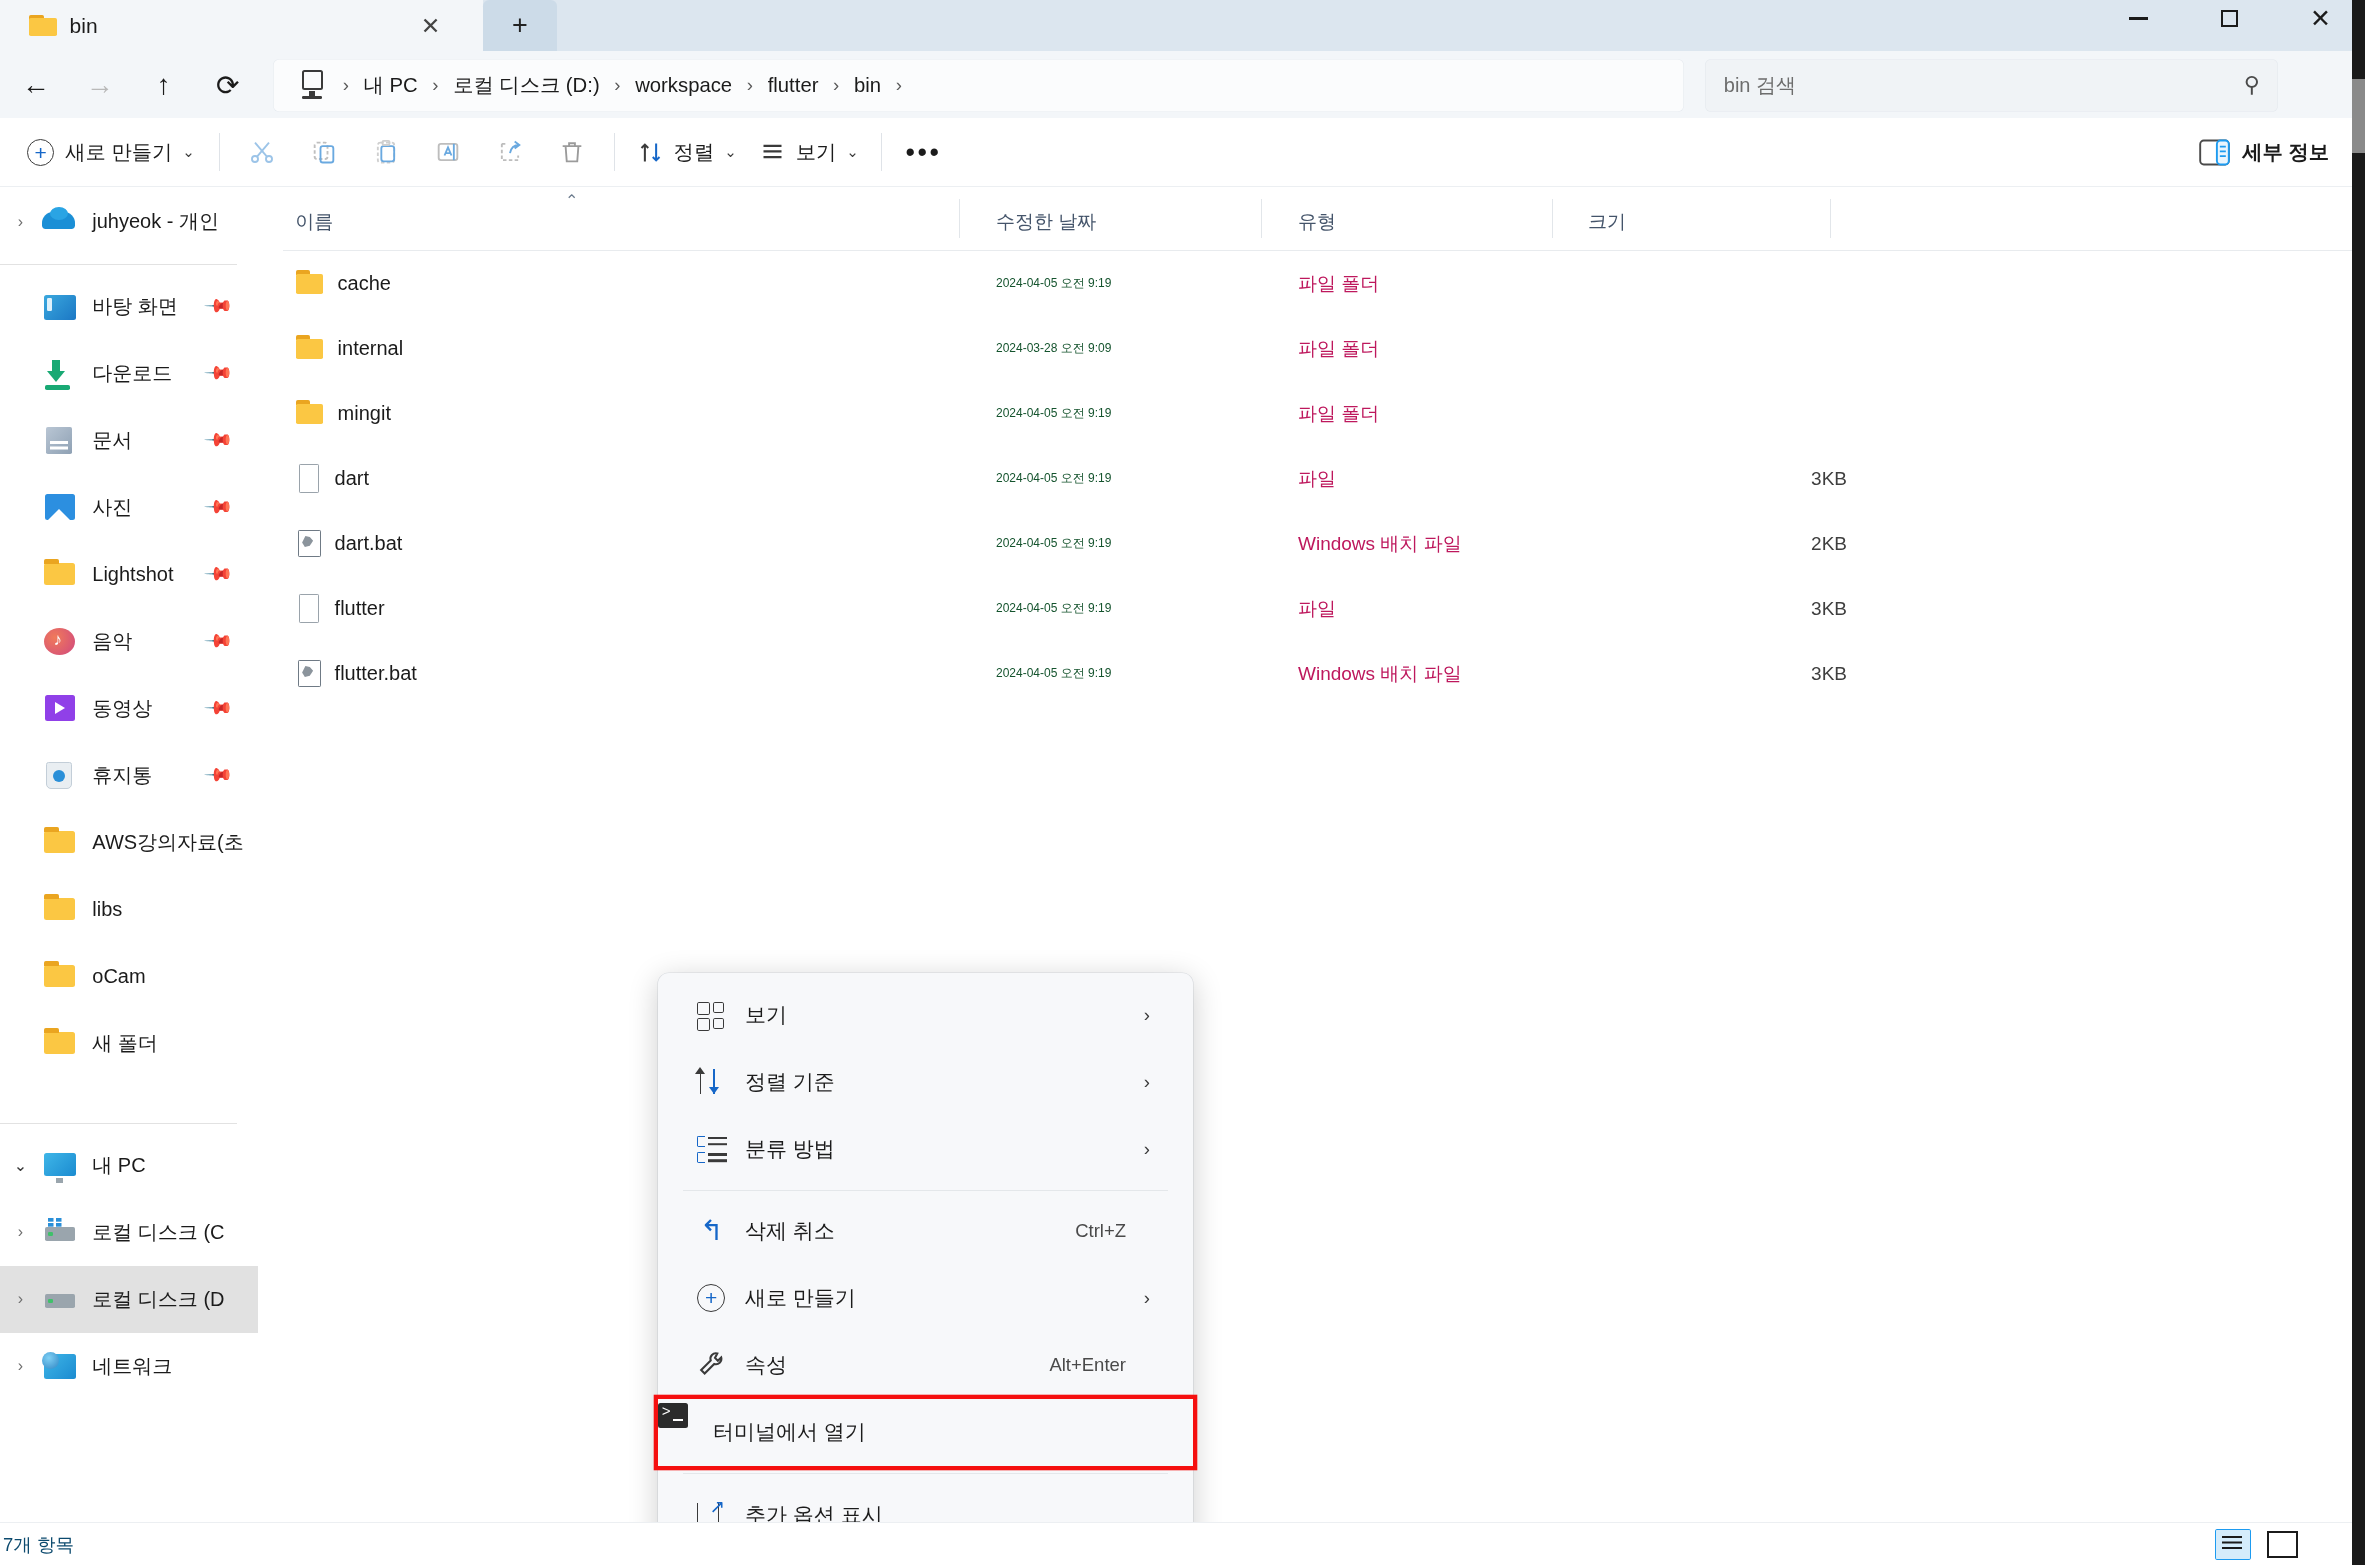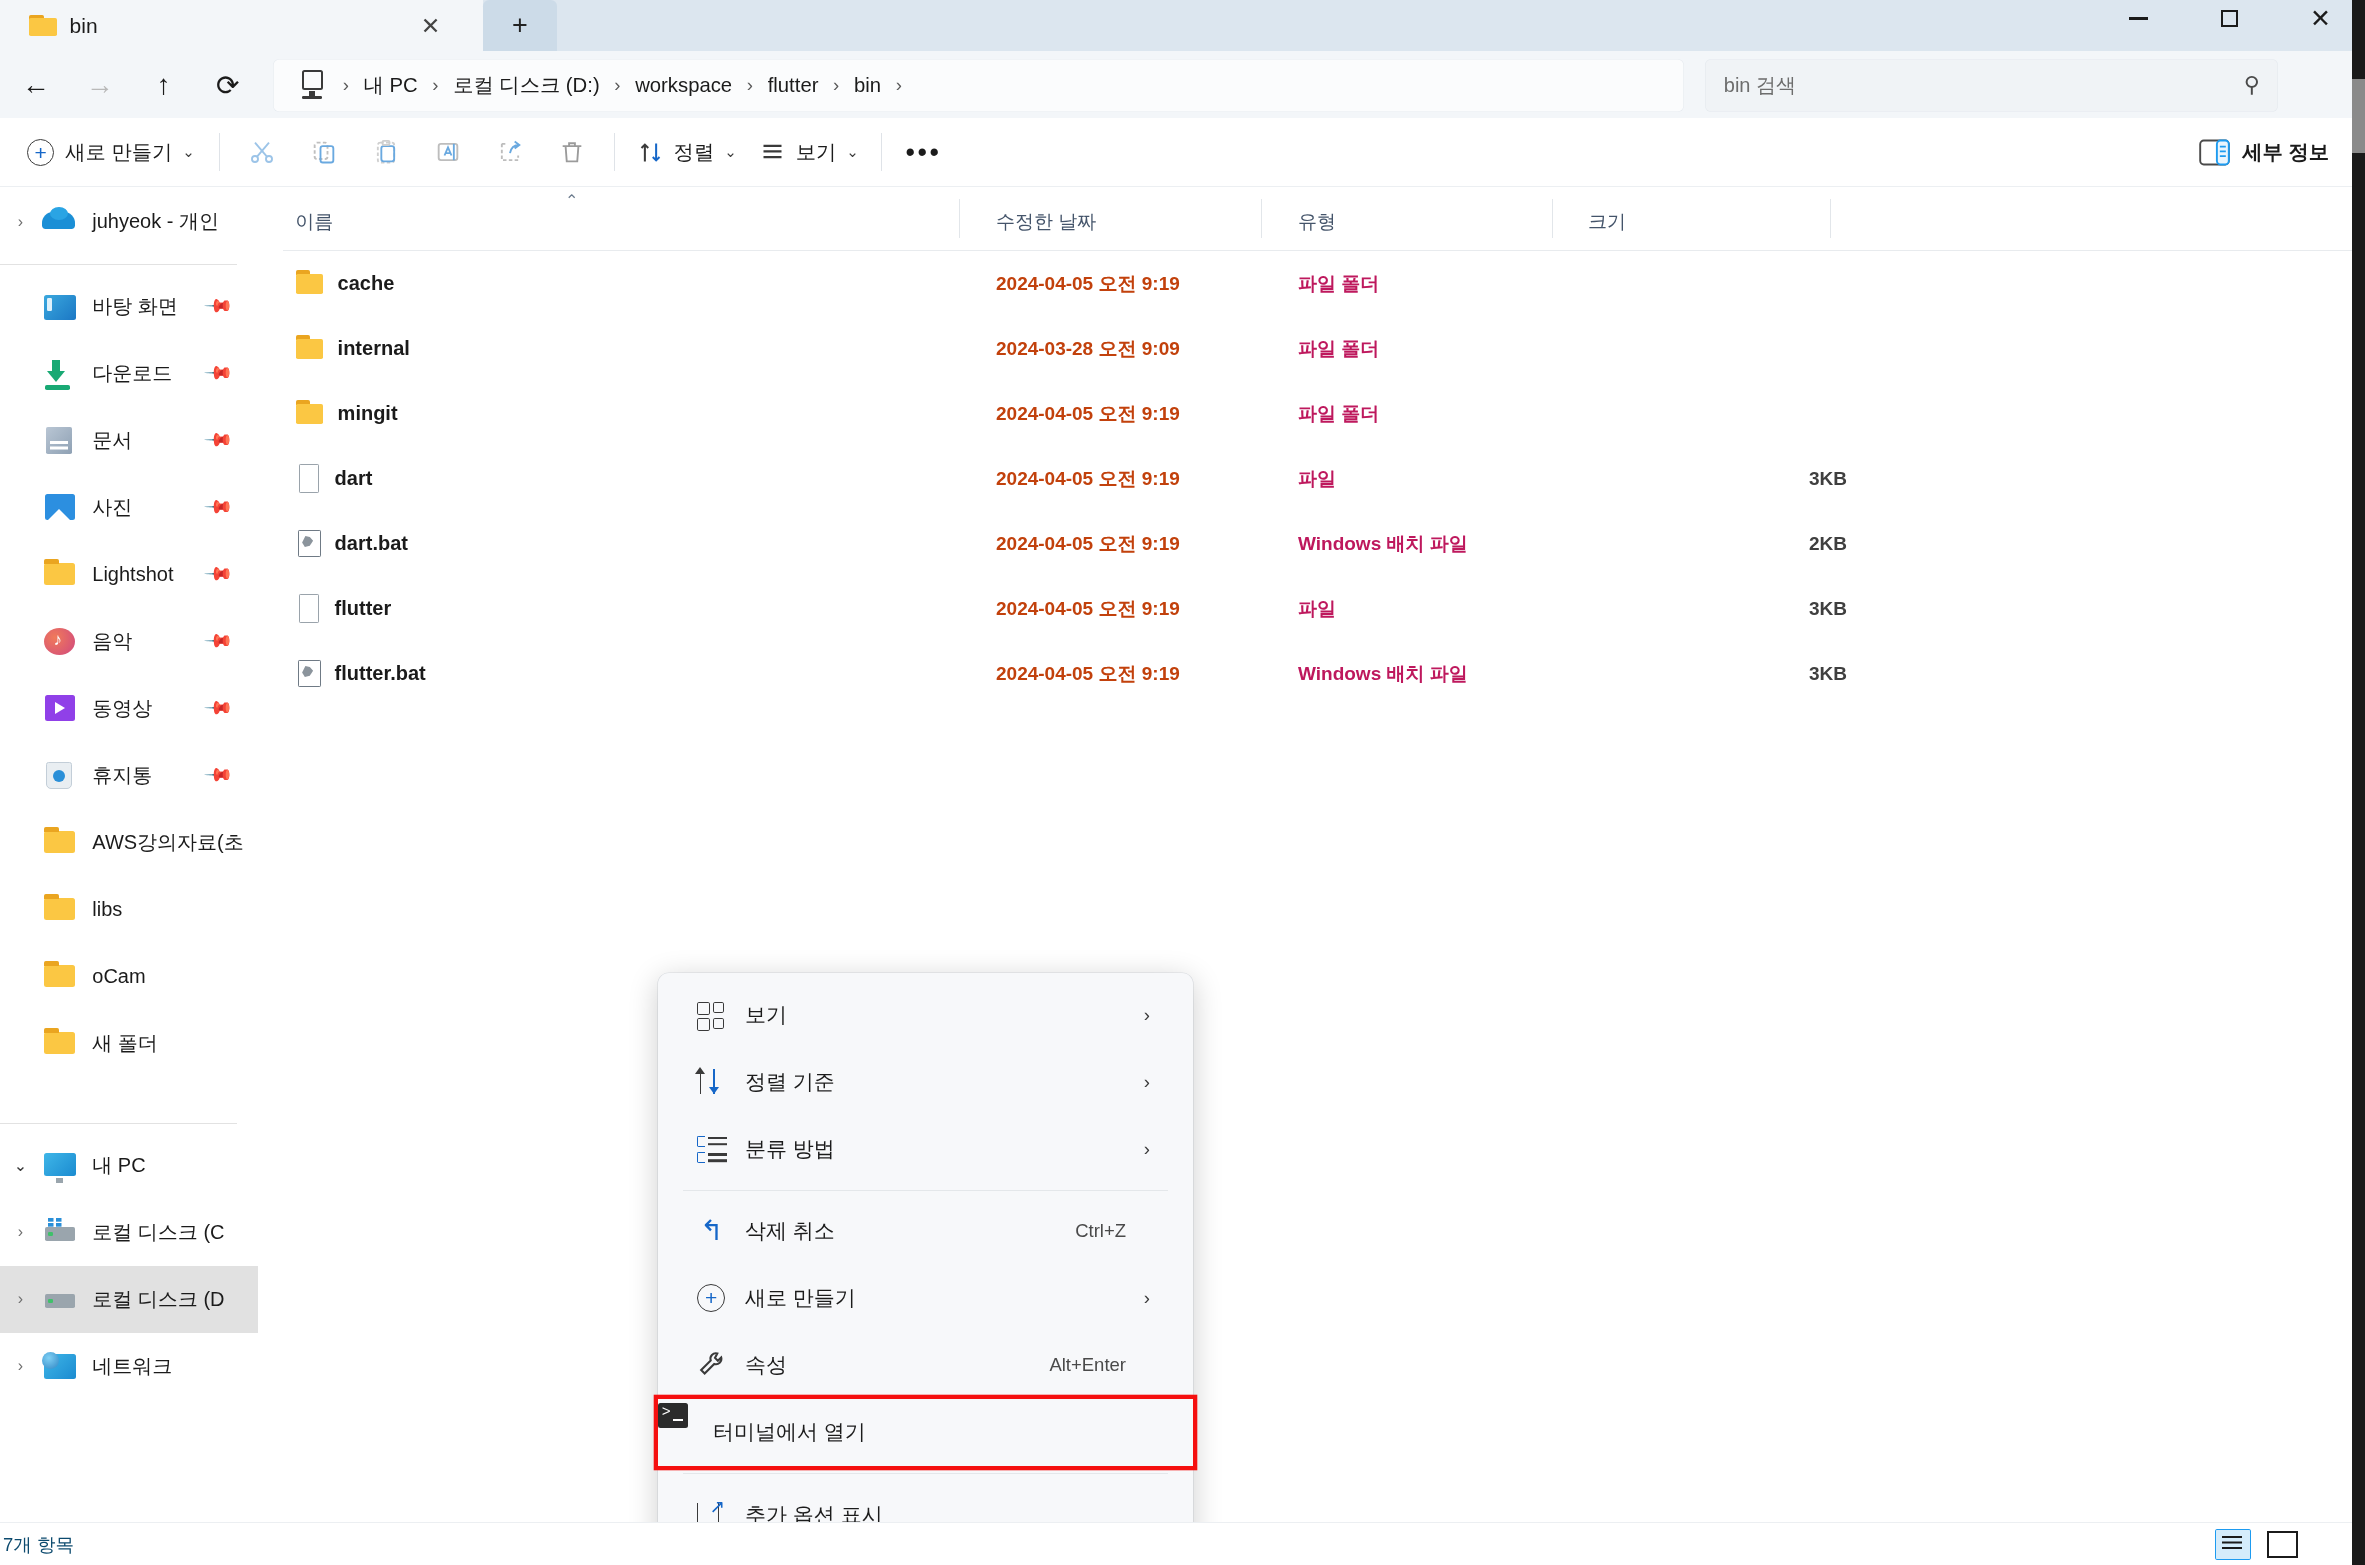--- a/index.html
+++ b/index.html
@@ -158,33 +158,33 @@
   .ic-net:before{content:"";position:absolute;left:-1.2px;top:-1.2px;width:17px;height:17px;border-radius:50%;background:radial-gradient(circle at 40% 35%,#7fd0f5,#2f86c4);}
 
   
   .content {
     position:absolute; left:283px; top:188px; width: 2070px; height: 1334px; background:#fff;
   }
   .listhdr { height: 63px; display:flex; align-items:center; position:relative; border-bottom:0.6px solid #e8ebee;}
   .hcell { font-size: 19px; color:#44546a; position:absolute; top: 21px; }
   .hdiv { position:absolute; top: 11px; width:0.6px; height:39px; background:#e2e6ea; }
   .sortcaret { position:absolute; top: 2.5px; font-size: 16px; color:#6a7a8c; }
-  .row { height: 65px; display:flex; align-items:center; position:relative;font-weight:bold; }
+  .row { height: 65px; display:flex; align-items:center; position:relative; }
   .cell-name { position:absolute; left: 12.3px; display:flex; align-items:center; }
   .rowfolder { width: 30px; height:25px; position:relative; flex:0 0 auto;}
   .rowfolder:before{content:"";position:absolute;left:1.2px;top:-1.2px;width:13.6px;height:5px;background:#eaa520;border-radius:1.8px 1.8px 0 0;}
   .rowfolder:after{content:"";position:absolute;left:1.2px;top:2.5px;width:27px;height:20px;background:#fbc743;border-radius:1.8px;}
   .rowfile { width: 27px; height:30px; position:relative; flex:0 0 auto;}
   .rowfile:after{content:"";position:absolute;left:3.7px;top:0;width:18.5px;height:27px;background:#fff;border:1.2px solid #9aa3ab;border-radius:1.2px;}
   .rowbat { width: 27px; height:30px; position:relative; flex:0 0 auto;}
   .rowbat:after{content:"";position:absolute;left:2.5px;top:1.2px;width:21px;height:25px;background:#fff;border:1.2px solid #6f7a85;border-radius:1.2px;}
   .rowbat:before{content:"";position:absolute;left:6.8px;top:7.4px;width:11px;height:11px;background:#8b949c;
     clip-path: polygon(30% 0,70% 10%,100% 45%,70% 90%,25% 100%,0 60%); z-index:2;}
   .cell-label { font-size: 20px; color:#1b1b1b; margin-left: 12.3px; white-space:nowrap;}
-  .cell-date { position:absolute; left: 713px; font-size: 19px; color:#c2410c; white-space:nowrap;}
+  .cell-date { position:absolute; left: 713px; font-size: 12px; color:#14532d; white-space:nowrap;}
   .cell-type { position:absolute; left: 1015px; font-size: 19px; color:#be185d; white-space:nowrap;}
   .cell-size { position:absolute; left: 1472px; width: 92px; text-align:right; font-size: 19px; color:#3f3f3f;}
 
   
   .ctxmenu {
     position:absolute; left: 658px; top: 973px; width: 535px;
     background:#f7f8fa; border-radius: 11px;
     box-shadow: 0 6.2px 30px rgba(0,0,0,0.20), 0 0 0 0.6px #e3e6ea;
     padding: 8.6px 0 8.6px 0; overflow: visible;
   }

